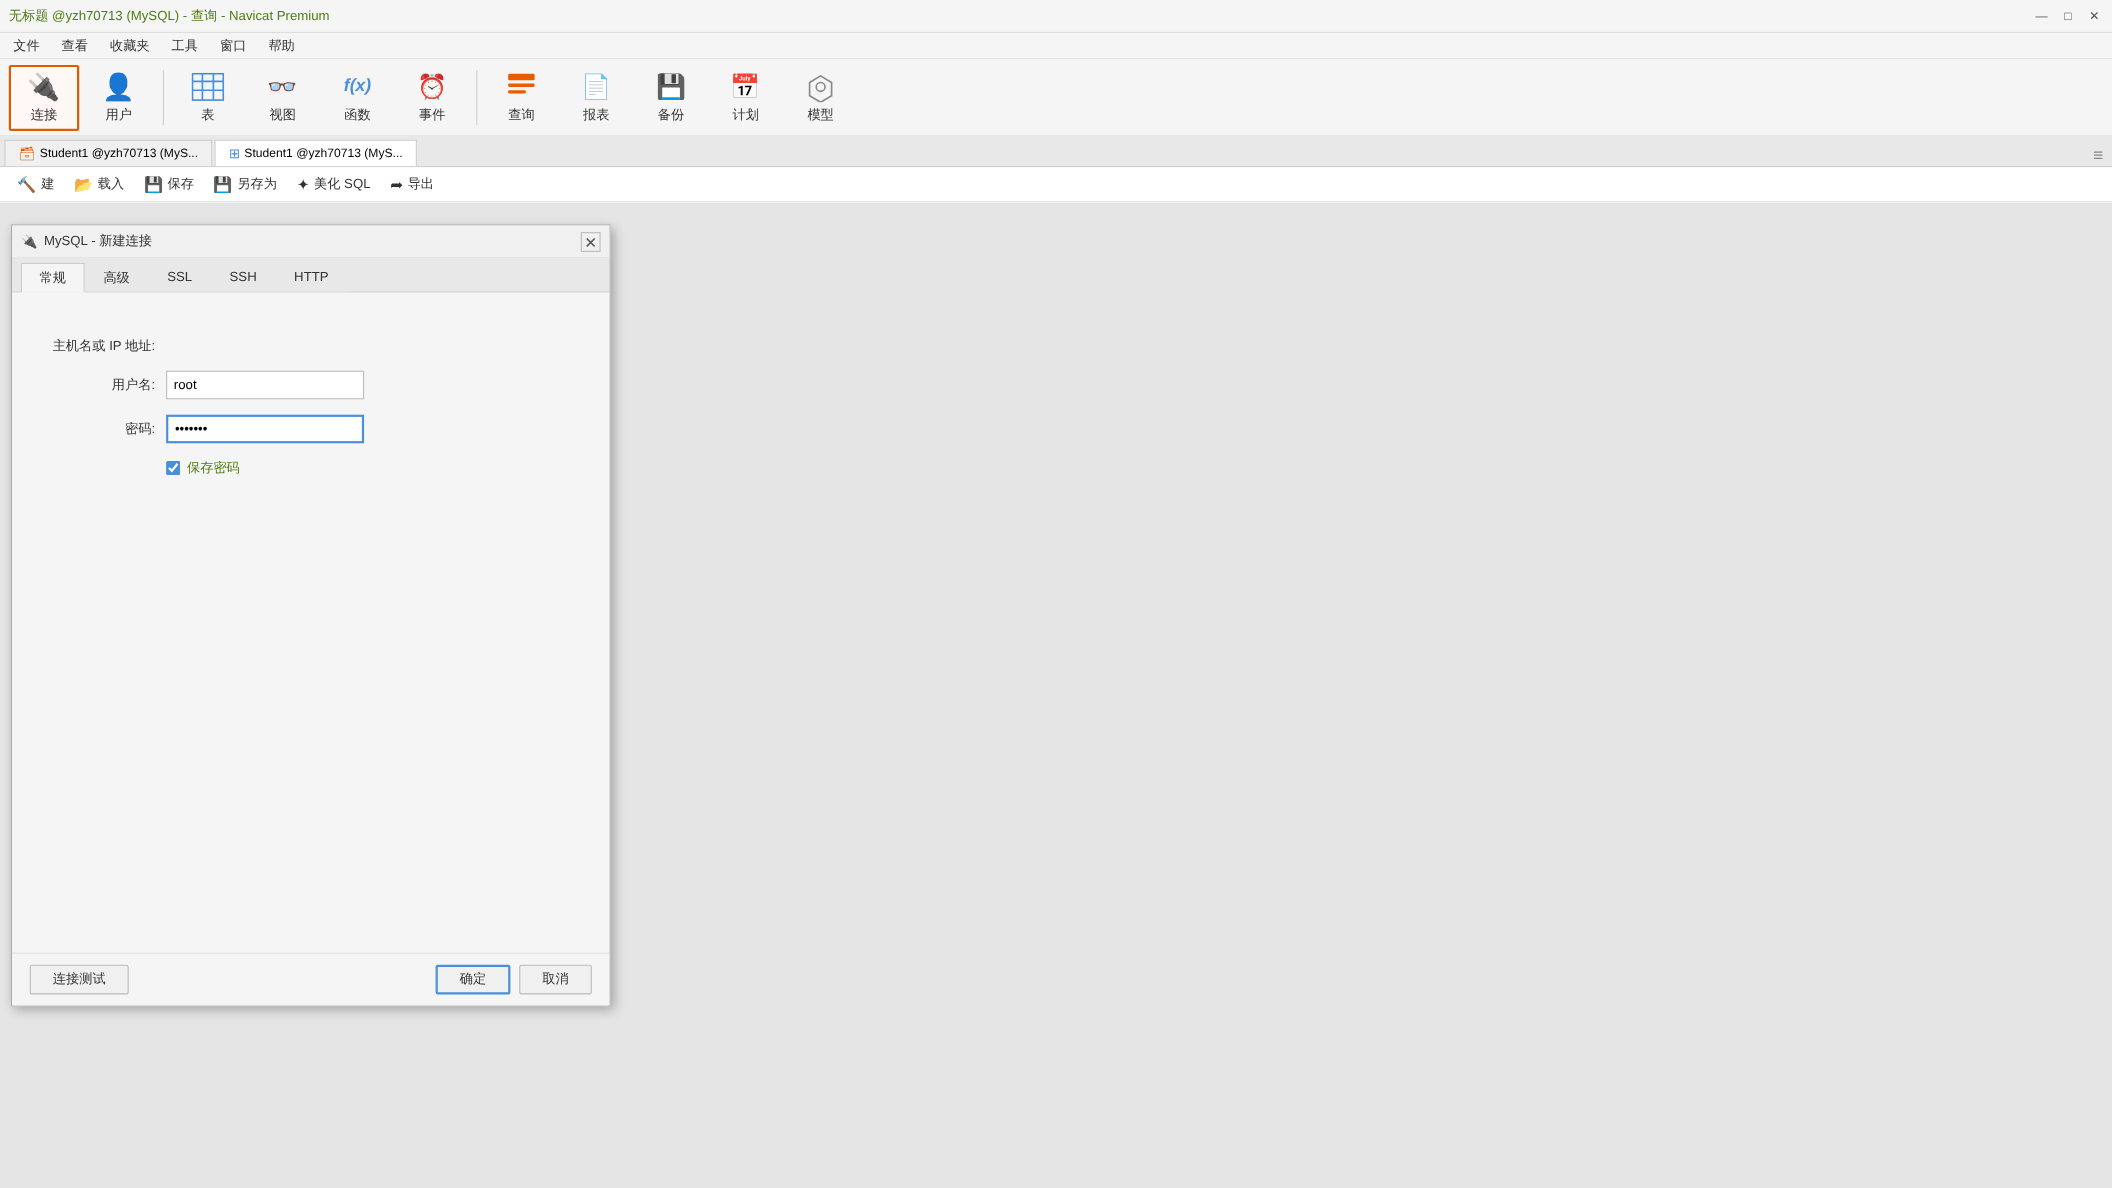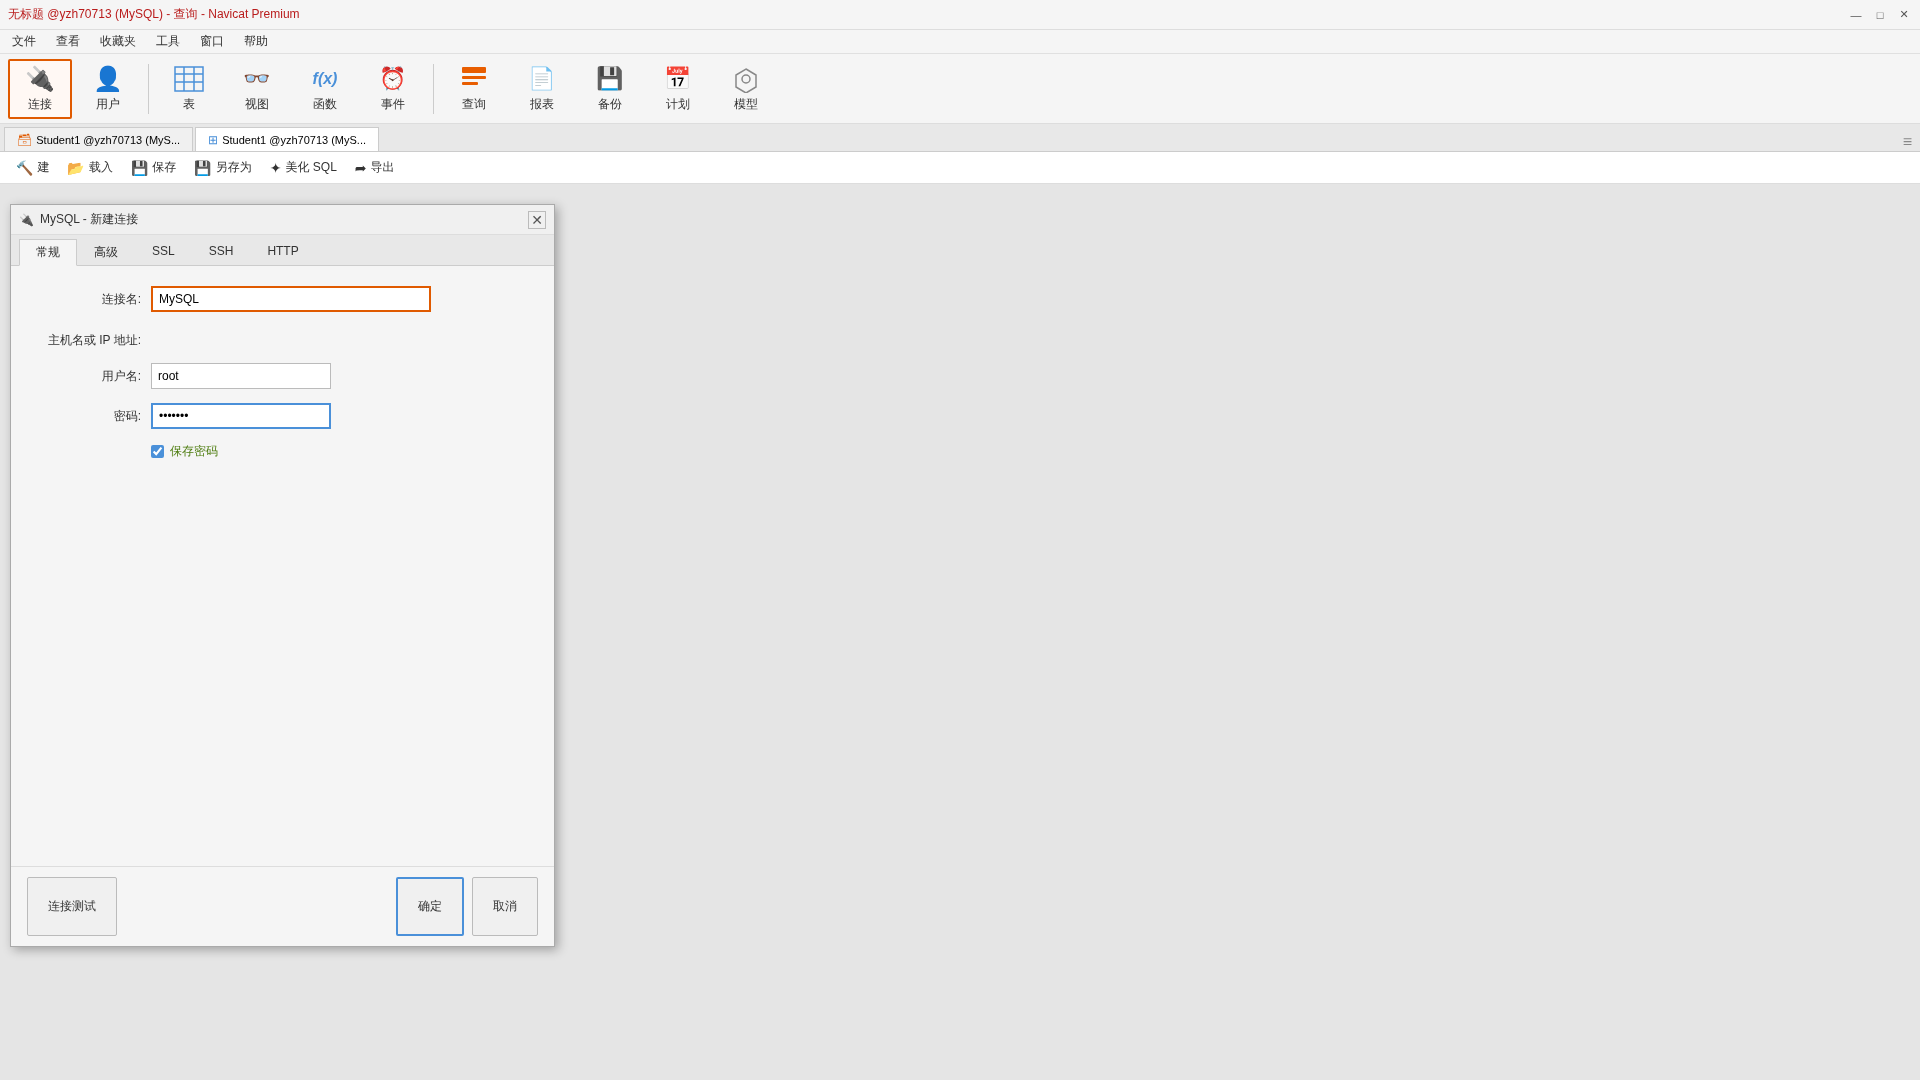--- a/index.html
+++ b/index.html
@@ -18,21 +18,21 @@
       background: #f5f5f5;
       height: 30px;
       display: flex;
       align-items: center;
       justify-content: space-between;
       padding: 0 8px;
       border-bottom: 1px solid #ddd;
     }
     .title-bar-text {
       font-size: 12px;
-      color: #b91c1c;
+      color: #4d7c0f;
     }
     .title-bar-controls {
       display: flex;
       gap: 8px;
     }
     .title-bar-btn {
       width: 16px;
       height: 16px;
       display: flex;
       align-items: center;
@@ -319,21 +319,21 @@
       background: #f5f5f5;
       padding: 10px 16px;
       display: flex;
       justify-content: space-between;
       border-top: 1px solid #ddd;
     }
     .footer-left { display: flex; gap: 8px; }
     .footer-right { display: flex; gap: 8px; }
 
     .btn {
-      padding: 19px 20px;
+      padding: 3px 20px;
       font-size: 12px;
       cursor: pointer;
       border-radius: 2px;
       font-family: "Microsoft YaHei", Arial, sans-serif;
     }
     .btn-default {
       background: #f0f0f0;
       border: 1px solid #bbb;
       color: #333;
     }
@@ -516,24 +516,20 @@
           <div class="dialog-tab">
             <span>SSH</span>
           </div>
           <div class="dialog-tab">
             <span>HTTP</span>
           </div>
         </div>
 
         <div class="dialog-content">
 
-          <div class="form-row">
-            <span class="form-label">连接名:</span>
-            <input type="text" class="form-input highlighted" value="MySQL" style="max-width: 280px;">
-          </div>
 
           <div class="form-row" style="margin-top: 20px;">
             <span class="form-label">主机名或 IP 地址:</span>
           </div>
 
 
           <div class="form-row">
             <span class="form-label">用户名:</span>
             <input type="text" class="form-input" value="root" style="max-width: 180px;">
           </div>

